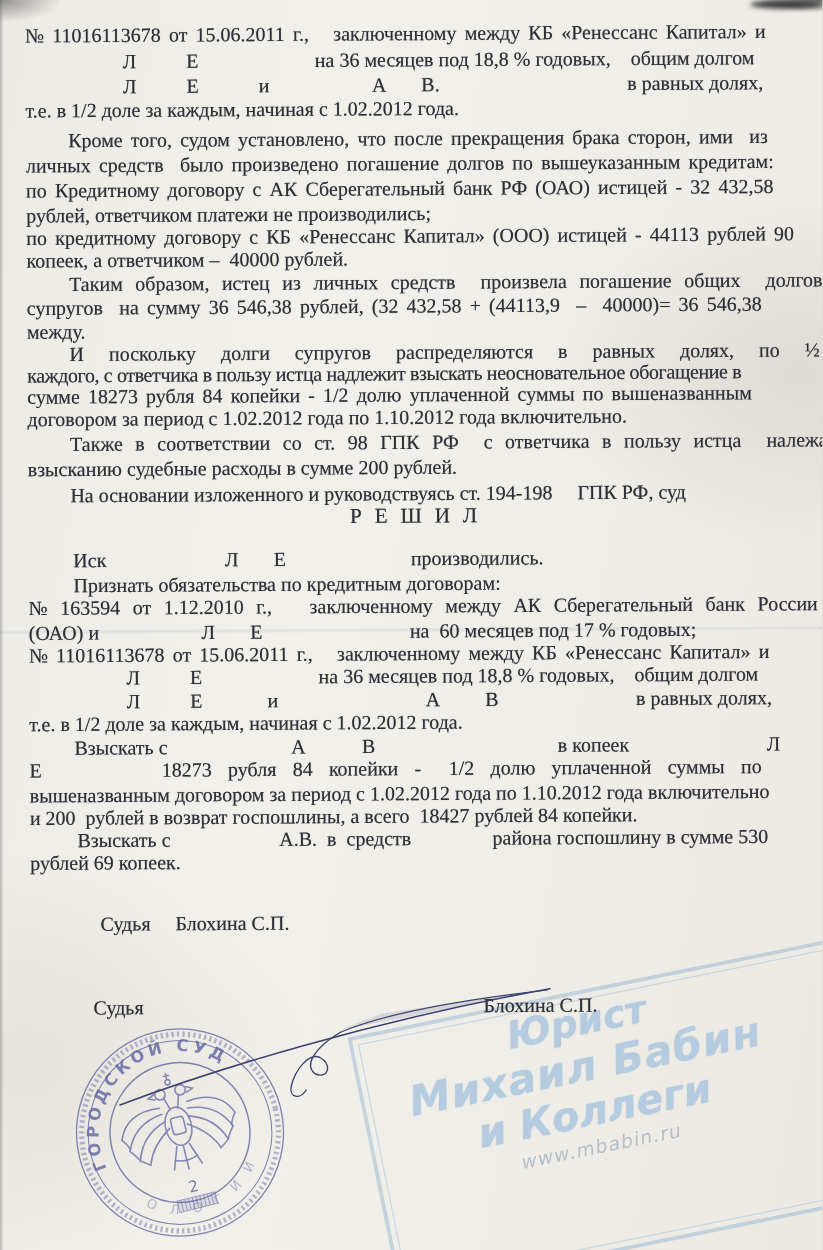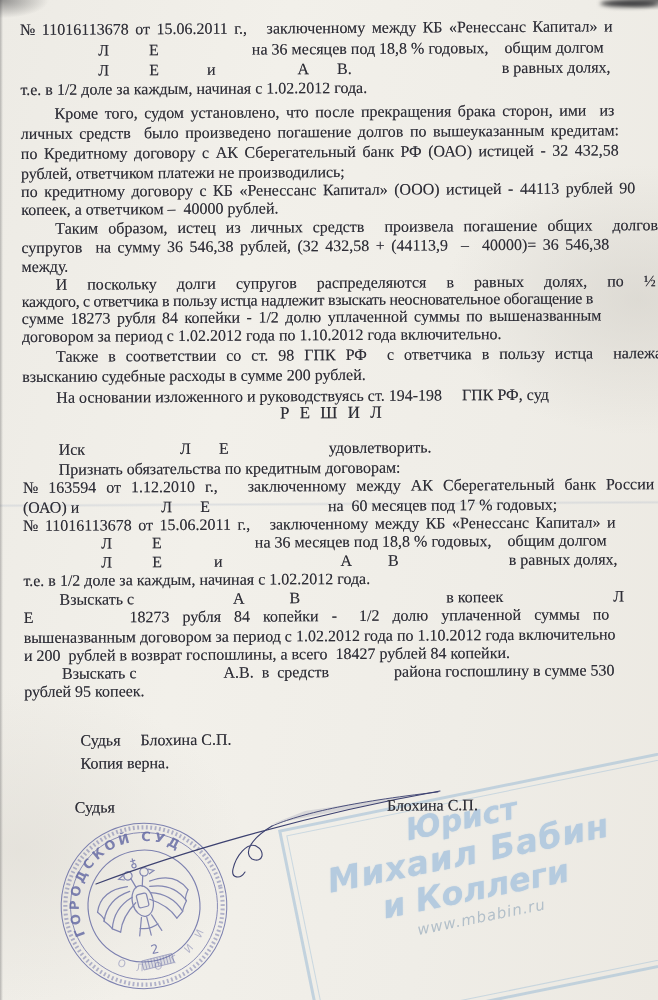--- a/index.html
+++ b/index.html
@@ -131,34 +131,33 @@
       <div class="line w1" style="top: 238px; left: 20px;"><span>супругов  на сумму 36 546,38 рублей, (32 432,58 + (44113,9  –  40000)= 36 546,38</span></div>
       <div class="line" style="top: 257px; left: 20px;"><span>между.</span></div>
       <div class="line w2" style="top: 275px; left: 20px;"><span class="gap" style="width: 34px;"></span><span>И  поскольку  долги  супругов  распределяются  в  равных  долях,  по  ½  доле  у</span></div>
       <div class="line n" style="top: 292px; left: 20px;"><span>каждого, с ответчика в пользу истца надлежит взыскать неосновательное обогащение в</span></div>
       <div class="line w1" style="top: 309px; left: 20px;"><span>сумме 18273 рубля 84 копейки - 1/2 долю уплаченной суммы по вышеназванным</span></div>
       <div class="line" style="top: 327px; left: 20px;"><span>договором за период с 1.02.2012 года по 1.10.2012 года включительно.</span></div>
       <div class="line w2" style="top: 347px; left: 20px;"><span class="gap" style="width: 34px;"></span><span>Также в соответствии со ст. 98 ГПК РФ  с ответчика в пользу истца  належат</span></div>
       <div class="line" style="top: 367px; left: 20px;"><span>взысканию судебные расходы в сумме 200 рублей.</span></div>
       <div class="line" style="top: 388px; left: 20px;"><span class="gap" style="width: 34px;"></span><span>На основании изложенного и руководствуясь ст. 194-198     ГПК РФ, суд</span></div>
       <div class="line c" style="top: 405px; left: 20px; width: 620px;"><span>Р Е Ш И Л</span></div>
-      <div class="line" style="top: 440px; left: 20px;"><span class="gap" style="width: 36px;"></span><span>Иск</span><span class="gap" style="width: 95px;"></span><span>Л</span><span class="gap" style="width: 28px;"></span><span>Е</span><span class="gap" style="width: 100px;"></span><span>удовлетворить.</span></div>
+      <div class="line" style="top: 440px; left: 20px;"><span class="gap" style="width: 36px;"></span><span>Иск</span><span class="gap" style="width: 95px;"></span><span>Л</span><span class="gap" style="width: 28px;"></span><span>Е</span><span class="gap" style="width: 100px;"></span><span>производились.</span></div>
       <div class="line" style="top: 460px; left: 20px;"><span class="gap" style="width: 36px;"></span><span>Признать обязательства по кредитным договорам:</span></div>
       <div class="line w2" style="top: 478px; left: 20px;"><span>№ 163594 от 1.12.2010 г.,   заключенному между АК Сберегательный банк России</span></div>
       <div class="line" style="top: 498px; left: 20px;"><span>(ОАО) и</span><span class="gap" style="width: 82px;"></span><span>Л</span><span class="gap" style="width: 28px;"></span><span>Е</span><span class="gap" style="width: 118px;"></span><span>на  60 месяцев под 17 % годовых;</span></div>
       <div class="line w1" style="top: 516px; left: 20px;"><span>№ 11016113678 от 15.06.2011 г.,   заключенному между КБ «Ренессанс Капитал» и</span></div>
       <div class="line" style="top: 534px; left: 20px;"><span class="gap" style="width: 78px;"></span><span>Л</span><span class="gap" style="width: 40px;"></span><span>Е</span><span class="gap" style="width: 93px;"></span><span>на 36 месяцев под 18,8 % годовых,</span><span class="gap" style="width: 16px;"></span><span>общим долгом</span></div>
       <div class="line" style="top: 553px; left: 20px;"><span class="gap" style="width: 78px;"></span><span>Л</span><span class="gap" style="width: 40px;"></span><span>Е</span><span class="gap" style="width: 52px;"></span><span>и</span><span class="gap" style="width: 118px;"></span><span>А</span><span class="gap" style="width: 36px;"></span><span>В</span><span class="gap" style="width: 110px;"></span><span>в равных долях,</span></div>
       <div class="line" style="top: 571px; left: 20px;"><span>т.е. в 1/2 доле за каждым, начиная с 1.02.2012 года.</span></div>
       <div class="line" style="top: 590px; left: 20px;"><span class="gap" style="width: 36px;"></span><span>Взыскать с</span><span class="gap" style="width: 99px;"></span><span>А</span><span class="gap" style="width: 45px;"></span><span>В</span><span class="gap" style="width: 146px;"></span><span>в копеек</span><span class="gap" style="width: 110px;"></span><span>Л</span></div>
       <div class="line w1" style="top: 608px; left: 20px;"><span>Е</span><span class="gap" style="width: 96px;"></span><span>18273  рубля  84  копейки  -</span><span class="gap" style="width: 22px;"></span><span>1/2  долю  уплаченной  суммы  по</span></div>
       <div class="line" style="top: 628px; left: 20px;"><span>вышеназванным договором за период с 1.02.2012 года по 1.10.2012 года включительно</span></div>
       <div class="line" style="top: 646px; left: 20px;"><span>и 200  рублей в возврат госпошлины, а всего  18427 рублей 84 копейки.</span></div>
       <div class="line" style="top: 664px; left: 20px;"><span class="gap" style="width: 38px;"></span><span>Взыскать с</span><span class="gap" style="width: 87px;"></span><span>А.В.  в  средств</span><span class="gap" style="width: 65px;"></span><span>района госпошлину в сумме 530</span></div>
-      <div class="line" style="top: 682px; left: 20px;"><span>рублей 95 копеек.</span></div>
+      <div class="line" style="top: 682px; left: 20px;"><span>рублей 69 копеек.</span></div>
       <div class="line" style="top: 731px; left: 20px;"><span class="gap" style="width: 56px;"></span><span>Судья</span><span class="gap" style="width: 20px;"></span><span>Блохина С.П.</span></div>
-      <div class="line" style="top: 754px; left: 20px;"><span class="gap" style="width: 56px;"></span><span>Копия верна.</span></div>
       <div class="line" style="top: 798px; left: 20px;"><span class="gap" style="width: 50px;"></span><span>Судья</span><span class="gap" style="width: 272px;"></span><span>Блохина С.П.</span></div>
     </div>
 
   <div id="smudge-tr" class="artifact"></div>
   <div id="edge-left" class="artifact"></div>
 </div>
 
 </body></html>

